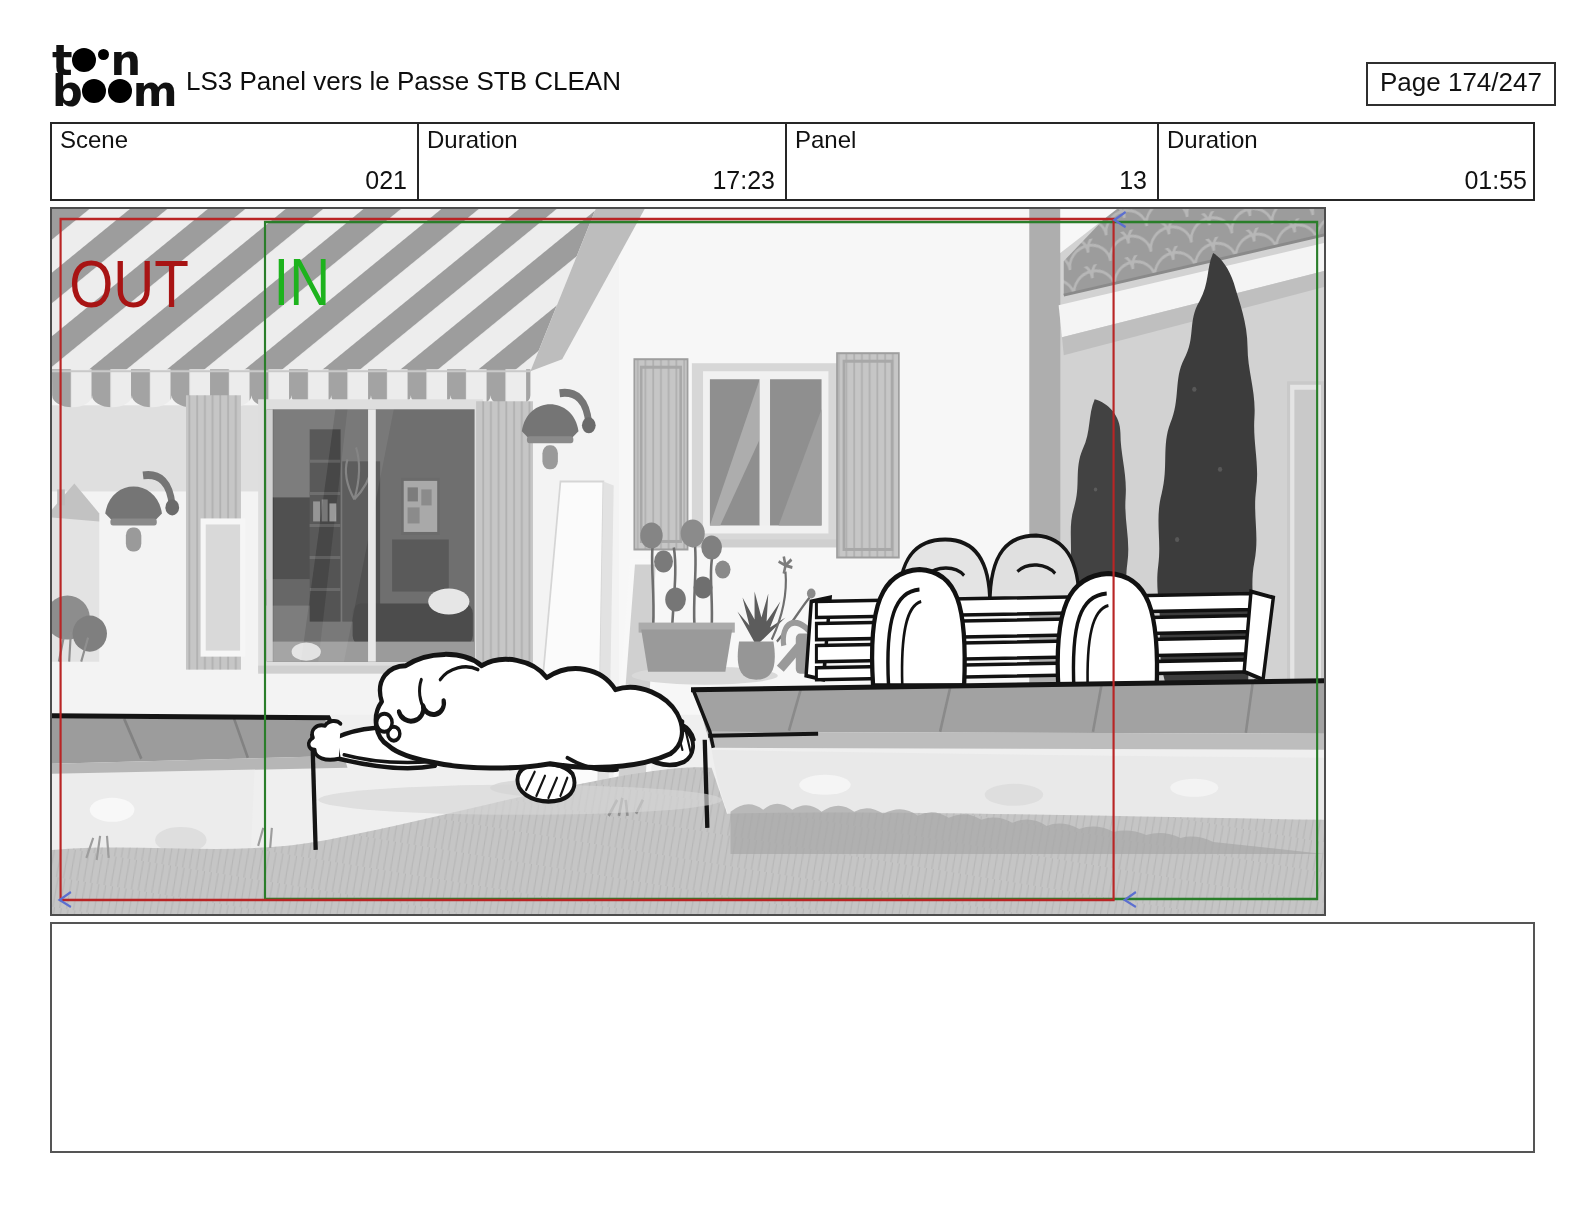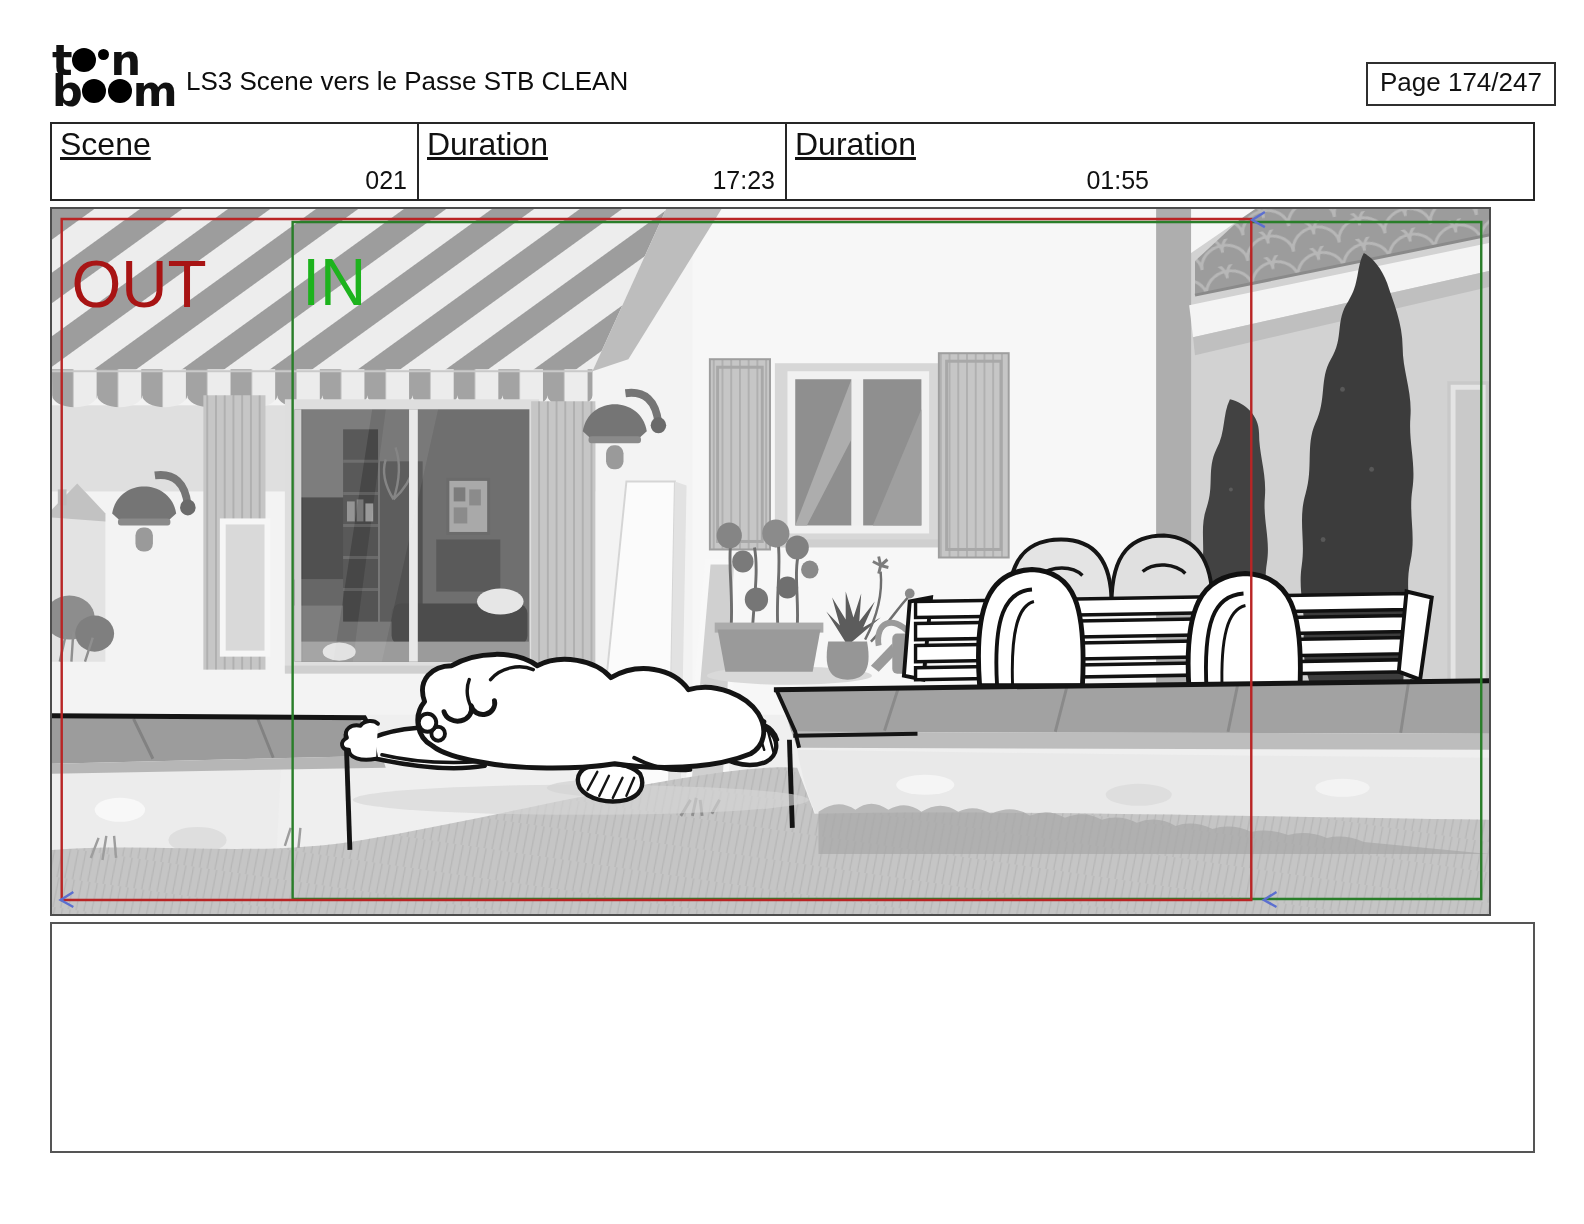--- a/index.html
+++ b/index.html
@@ -14,24 +14,24 @@
   .dot{display:inline-block;background:#000;border-radius:50%;}
   .d-big{width:24px;height:24px;margin:0 1px;}
   .d-sm{width:11px;height:11px;margin:0 2px 10px 1px;}
   .page-title{position:absolute;left:186px;top:66px;font-size:26px;color:#0d0d0d;white-space:nowrap;}
   .page-box{position:absolute;left:1366px;top:62px;border:2px solid #2f2f2f;padding:3px 12px 6px 12px;font-size:26px;background:#fff;}
   
   .info-row{position:absolute;left:50px;top:122px;width:1485px;height:79px;display:grid;
     grid-template-columns:367px 368px 372px 378px;border:2px solid #262626;box-sizing:border-box;background:#fff;}
   .cell{position:relative;border-right:2px solid #262626;}
   .cell:last-child{border-right:none;}
-  .cell-label{position:absolute;top:2px;left:8px;font-size:32px;text-decoration:underline;}
+  .cell-label{position:absolute;top:2px;left:8px;font-size:24px;}
   .cell-value{position:absolute;bottom:4px;right:10px;font-size:25px;margin-left:8px;}
   
-  .panel{position:absolute;left:50px;top:207px;width:1441px;height:709px;border:2px solid #4d4d4d;
+  .panel{position:absolute;left:50px;top:207px;width:1276px;height:709px;border:2px solid #4d4d4d;
     box-sizing:border-box;background:#a16207;}
   .panel svg{display:block;width:100%;height:100%;}
   .out-text{fill:var(--out-text-red,#a81414);font-family:"Liberation Sans",sans-serif;font-size:66px;}
   .in-text{fill:var(--in-text-green,#1db31d);font-family:"Liberation Sans",sans-serif;font-size:66px;}
   .frame-out{stroke:var(--frame-red,#bb2222);}
   .frame-in{stroke:var(--frame-green,#2a7e2a);}
   .arrow{stroke:var(--move-arrow-blue,#5b6fd0);}
   
   .caption{position:absolute;left:50px;top:922px;width:1485px;height:231px;border:2px solid #555;
     box-sizing:border-box;background:#fff;font-size:22px;padding:8px;}
@@ -47,31 +47,35 @@
     <span class="lg">n</span>
   </div>
   <div class="logo-row">
     <span class="lg">b</span>
     <span class="dot d-big"></span>
     <span class="dot d-big"></span>
     <span class="lg">m</span>
   </div>
 </div>
 
-<div class="page-title">LS3 Scene vers le Passe STB CLEAN</div>
+<div class="page-title">LS3 Panel vers le Passe STB CLEAN</div>
 <div class="page-box">Page 174/247</div>
 
 <div class="info-row">
   <div class="cell">
     <span class="cell-label">Scene</span>
     <span class="cell-value">021</span>
   </div>
   <div class="cell">
     <span class="cell-label">Duration</span>
     <span class="cell-value">17:23</span>
+  </div>
+  <div class="cell">
+    <span class="cell-label">Panel</span>
+    <span class="cell-value">13</span>
   </div>
   <div class="cell">
     <span class="cell-label">Duration</span>
     <span class="cell-value">01:55</span>
   </div>
 </div>
 
 <div class="panel">
 <svg viewBox="0 0 1481 704" preserveAspectRatio="none">
   <defs>

